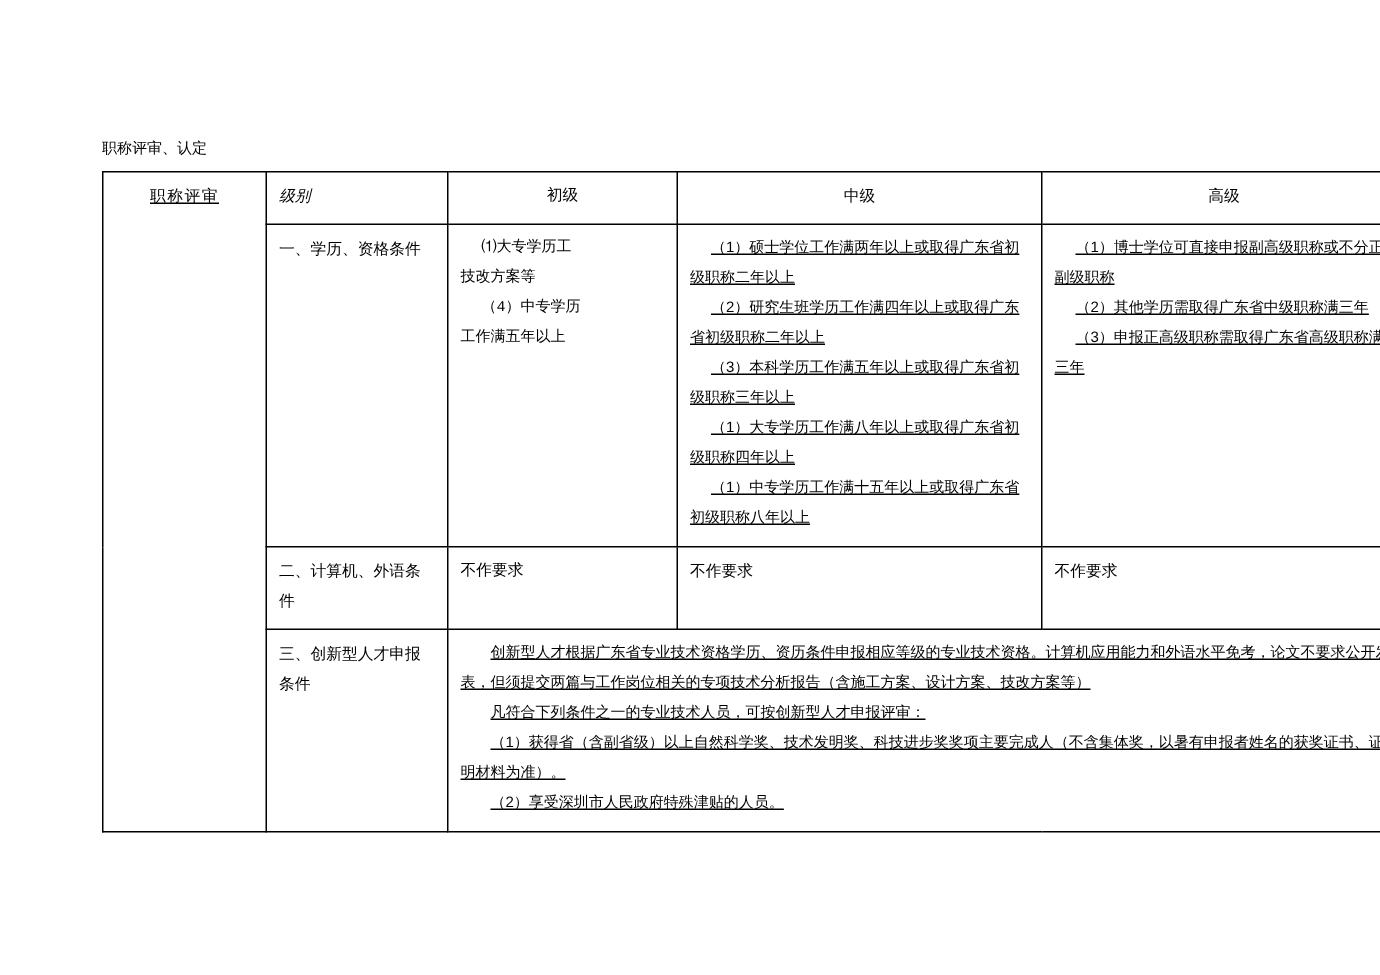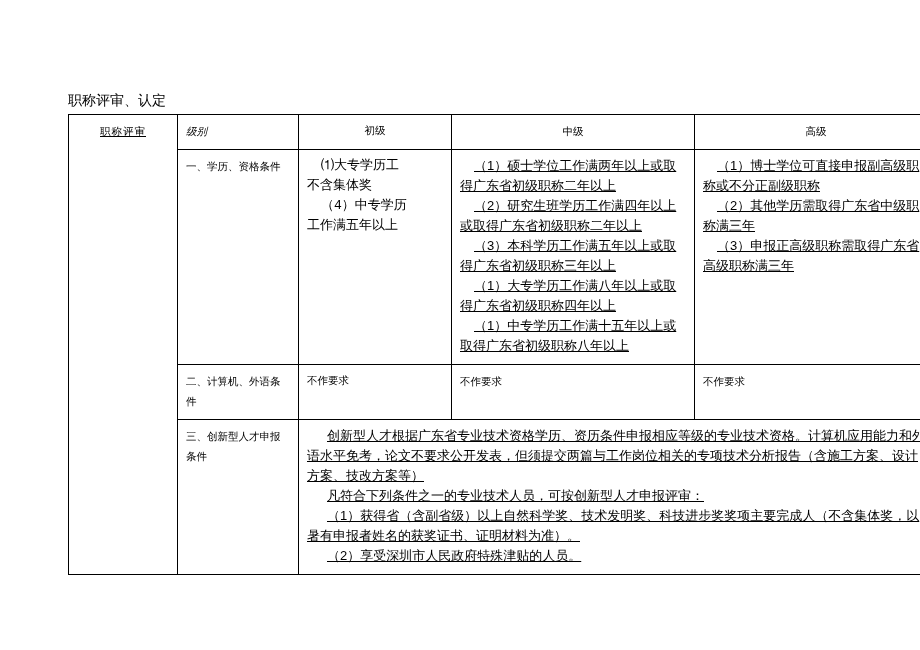--- a/index.html
+++ b/index.html
@@ -19,21 +19,21 @@
     position: absolute;
     left: 0;
     top: 0;
     width: 920px;
     height: 650px;
   }
   .doc-title {
     position: absolute;
     left: 68px;
     top: 92px;
-    font-size: 14px;
+    font-size: 10px;
     line-height: 16px;
     color: #000;
     white-space: nowrap;
   }
   table.main {
     position: absolute;
     left: 68px;
     top: 114px;
     width: 784px;
     border-collapse: collapse;
@@ -76,21 +76,21 @@
     letter-spacing: 1px;
     text-decoration: underline;
   }
   .criteria-label {
     vertical-align: middle;
     font-size: 10.5px;
     line-height: 20px;
   }
   .para {
     margin: 0 0 0 0;
-    font-size: 13px;
+    font-size: 10px;
     line-height: 20px;
   }
   .para + .para {
     margin-top: 0;
   }
   .indent {
     text-indent: 14px;
   }
   .indent2 {
     text-indent: 20px;
@@ -115,21 +115,21 @@
         <td class="col-criteria head-cell head-level">级别</td>
         <td class="col-primary head-cell">初级</td>
         <td class="col-mid head-cell">中级</td>
         <td class="col-high head-cell">高级</td>
       </tr>
 
       <tr>
         <td class="col-criteria criteria-label">一、学历、资格条件</td>
         <td class="col-primary cell-vcenter">
           <div class="para indent">⑴大专学历工</div>
-          <div class="para">不含集体奖</div>
+          <div class="para">技改方案等</div>
           <div class="para indent">（4）中专学历</div>
           <div class="para">工作满五年以上</div>
         </td>
         <td class="col-mid cellpad-top">
           <div class="para indent">（1）硕士学位工作满两年以上或取得广东省初级职称二年以上</div>
           <div class="para indent">（2）研究生班学历工作满四年以上或取得广东省初级职称二年以上</div>
           <div class="para indent">（3）本科学历工作满五年以上或取得广东省初级职称三年以上</div>
           <div class="para indent">（1）大专学历工作满八年以上或取得广东省初级职称四年以上</div>
           <div class="para indent">（1）中专学历工作满十五年以上或取得广东省初级职称八年以上</div>
         </td>

